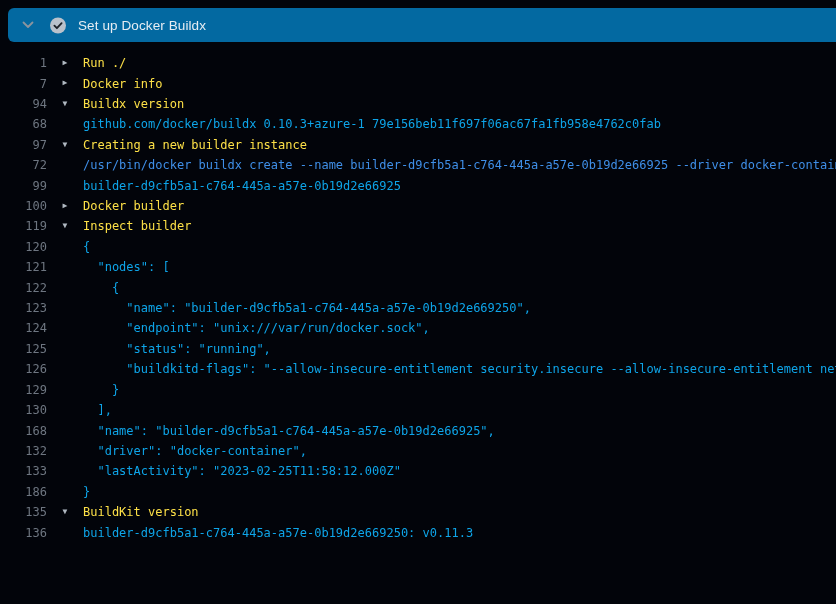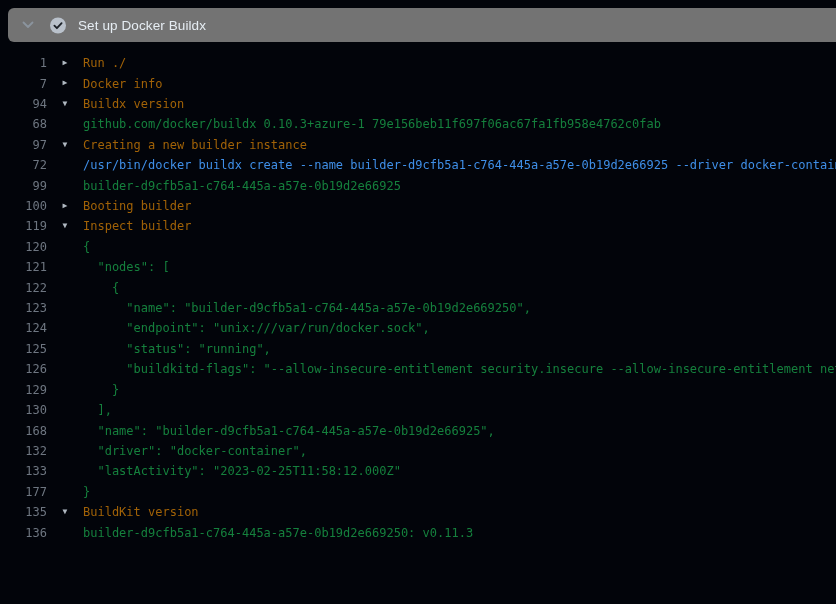--- a/index.html
+++ b/index.html
@@ -7,21 +7,21 @@
   body {
     background: #02040a;
     font-family: "Liberation Sans", sans-serif;
   }
   .screen { position: relative; width: 836px; height: 604px; }
 
   
   .step-header {
     position: absolute;
     left: 8px; top: 8px; right: 0; height: 34px;
-    background: #737373;
+    background: #0369a1;
     border-top-left-radius: 6px;
     border-bottom-left-radius: 6px;
     display: flex;
     align-items: center;
     cursor: pointer;
   }
   .chevron {
     width: 16px; height: 16px;
     margin-left: 12px;
     display: flex; align-items: center; justify-content: center;
@@ -65,23 +65,23 @@
     cursor: pointer;
   }
   .arrow {
     flex: 0 0 36px;
     text-align: center;
     font-size: 8px;
     color: #afb8c1;
     line-height: 20.42px;
   }
   .text { white-space: pre; }
-  .text.output { color: #15803d; }
+  .text.output { color: #0ea5e9; }
   .text.command { color: var(--cmd, #3f8fe8); }
-  .row.group .text { color: #a16207; }
+  .row.group .text { color: #fde047; }
 </style>
 </head>
 <body>
 
 <div class="screen">
 
   <div class="step-header">
     <span class="chevron">
       <svg width="14" height="14" viewBox="0 0 14 14">
         <path d="M2.5 4.5 L7 9 L11.5 4.5" fill="none" stroke="#8b949e" stroke-width="1.8" stroke-linecap="round" stroke-linejoin="round"></path>
@@ -97,32 +97,32 @@
   </div>
 
   <div class="log">
       <div class="row group"><span class="num">1</span><span class="arrow">▶</span><span class="text group-label">Run ./</span></div>
       <div class="row group"><span class="num">7</span><span class="arrow">▶</span><span class="text group-label">Docker info</span></div>
       <div class="row group"><span class="num">94</span><span class="arrow">▼</span><span class="text group-label">Buildx version</span></div>
       <div class="row"><span class="num">68</span><span class="arrow"></span><span class="text output">github.com/docker/buildx 0.10.3+azure-1 79e156beb11f697f06ac67fa1fb958e4762c0fab</span></div>
       <div class="row group"><span class="num">97</span><span class="arrow">▼</span><span class="text group-label">Creating a new builder instance</span></div>
       <div class="row"><span class="num">72</span><span class="arrow"></span><span class="text command">/usr/bin/docker buildx create --name builder-d9cfb5a1-c764-445a-a57e-0b19d2e66925 --driver docker-container</span></div>
       <div class="row"><span class="num">99</span><span class="arrow"></span><span class="text output">builder-d9cfb5a1-c764-445a-a57e-0b19d2e66925</span></div>
-      <div class="row group"><span class="num">100</span><span class="arrow">▶</span><span class="text group-label">Booting builder</span></div>
+      <div class="row group"><span class="num">100</span><span class="arrow">▶</span><span class="text group-label">Docker builder</span></div>
       <div class="row group"><span class="num">119</span><span class="arrow">▼</span><span class="text group-label">Inspect builder</span></div>
       <div class="row"><span class="num">120</span><span class="arrow"></span><span class="text output">{</span></div>
       <div class="row"><span class="num">121</span><span class="arrow"></span><span class="text output">  "nodes": [</span></div>
       <div class="row"><span class="num">122</span><span class="arrow"></span><span class="text output">    {</span></div>
       <div class="row"><span class="num">123</span><span class="arrow"></span><span class="text output">      "name": "builder-d9cfb5a1-c764-445a-a57e-0b19d2e669250",</span></div>
       <div class="row"><span class="num">124</span><span class="arrow"></span><span class="text output">      "endpoint": "unix:///var/run/docker.sock",</span></div>
       <div class="row"><span class="num">125</span><span class="arrow"></span><span class="text output">      "status": "running",</span></div>
       <div class="row"><span class="num">126</span><span class="arrow"></span><span class="text output">      "buildkitd-flags": "--allow-insecure-entitlement security.insecure --allow-insecure-entitlement network</span></div>
       <div class="row"><span class="num">129</span><span class="arrow"></span><span class="text output">    }</span></div>
       <div class="row"><span class="num">130</span><span class="arrow"></span><span class="text output">  ],</span></div>
       <div class="row"><span class="num">168</span><span class="arrow"></span><span class="text output">  "name": "builder-d9cfb5a1-c764-445a-a57e-0b19d2e66925",</span></div>
       <div class="row"><span class="num">132</span><span class="arrow"></span><span class="text output">  "driver": "docker-container",</span></div>
       <div class="row"><span class="num">133</span><span class="arrow"></span><span class="text output">  "lastActivity": "2023-02-25T11:58:12.000Z"</span></div>
-      <div class="row"><span class="num">177</span><span class="arrow"></span><span class="text output">}</span></div>
+      <div class="row"><span class="num">186</span><span class="arrow"></span><span class="text output">}</span></div>
       <div class="row group"><span class="num">135</span><span class="arrow">▼</span><span class="text group-label">BuildKit version</span></div>
       <div class="row"><span class="num">136</span><span class="arrow"></span><span class="text output">builder-d9cfb5a1-c764-445a-a57e-0b19d2e669250: v0.11.3</span></div>
     </div>
 
 </div>
 
 </body></html>

